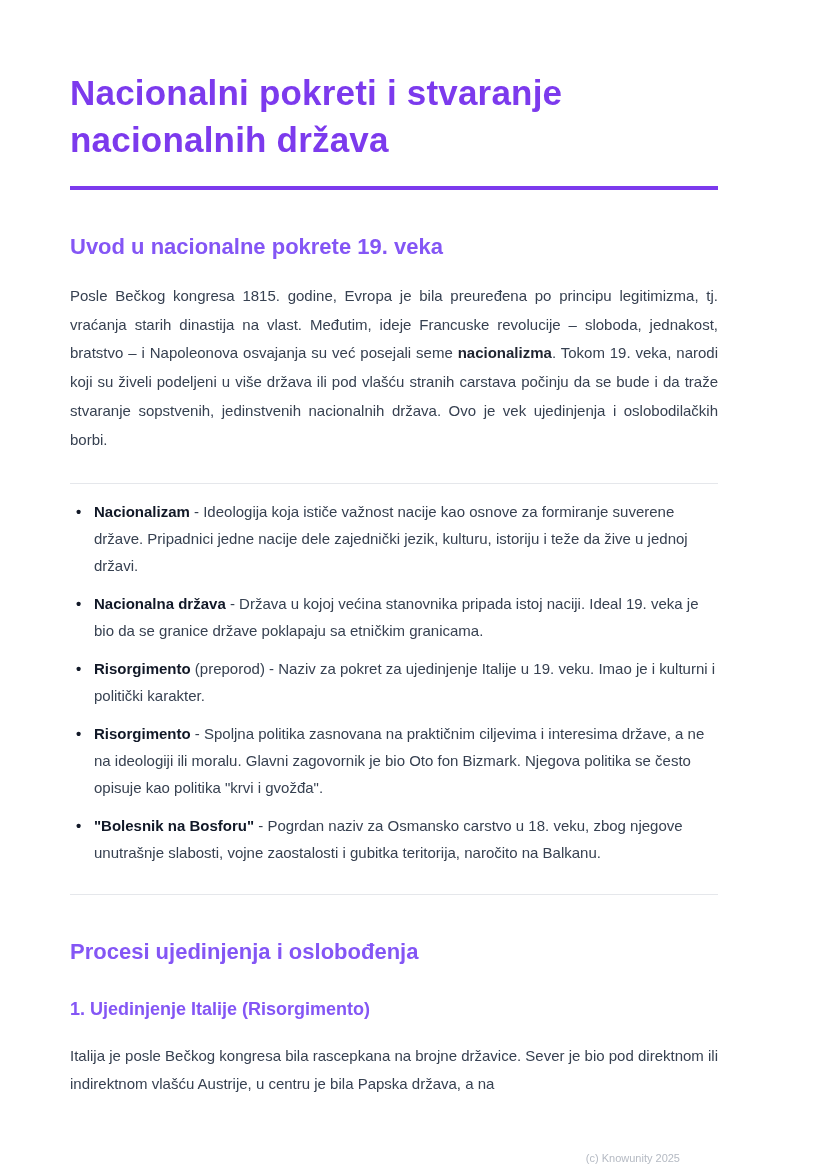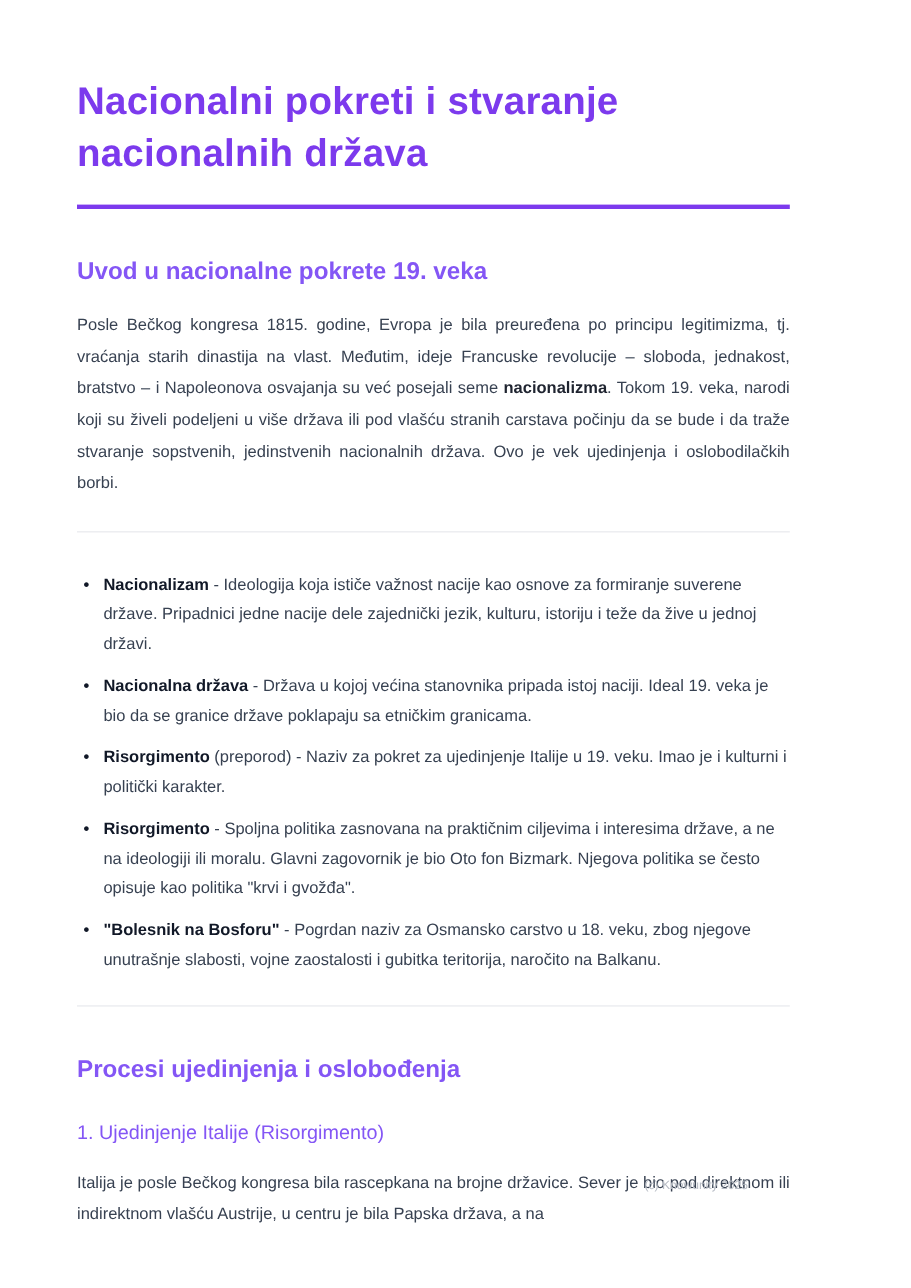--- a/index.html
+++ b/index.html
@@ -47,38 +47,38 @@
   }
   h2.section-heading {
     margin-top: 44px;
     font-size: 22px;
     font-weight: bold;
     color: #8456f5;
   }
   h3.sub-heading {
     margin-top: 34px;
     font-size: 18px;
-    font-weight: normal;
+    font-weight: bold;
     color: #8456f5;
   }
   p.body-par {
     margin-top: 22px;
     font-size: 15px;
     line-height: 1.92;
     text-align: justify;
     color: #374151;
   }
   p.body-par strong { color: #1f2430; }
   hr.divider {
     border: none;
     border-top: 1px solid #e5e7eb;
     margin-top: 28px;
   }
   ul.terms {
-    margin-top: 34px;
+    margin-top: 14px;
     list-style: none;
   }
   ul.terms li {
     position: relative;
     padding-left: 24px;
     font-size: 15px;
     line-height: 1.8;
     color: #374151;
     margin-bottom: 11px;
   }
@@ -86,21 +86,21 @@
     content: "\2022";
     position: absolute;
     left: 6px;
     top: 0;
     color: #111827;
     font-weight: bold;
   }
   ul.terms .term { font-weight: bold; color: #111827; }
   .footer {
     position: absolute;
-    top: 1072px;
+    top: 1152px;
     right: 52px;
     font-size: 11px;
     color: #b5bac3;
   }
 </style>
 </head>
 <body>
 
 <div class="page">
 

